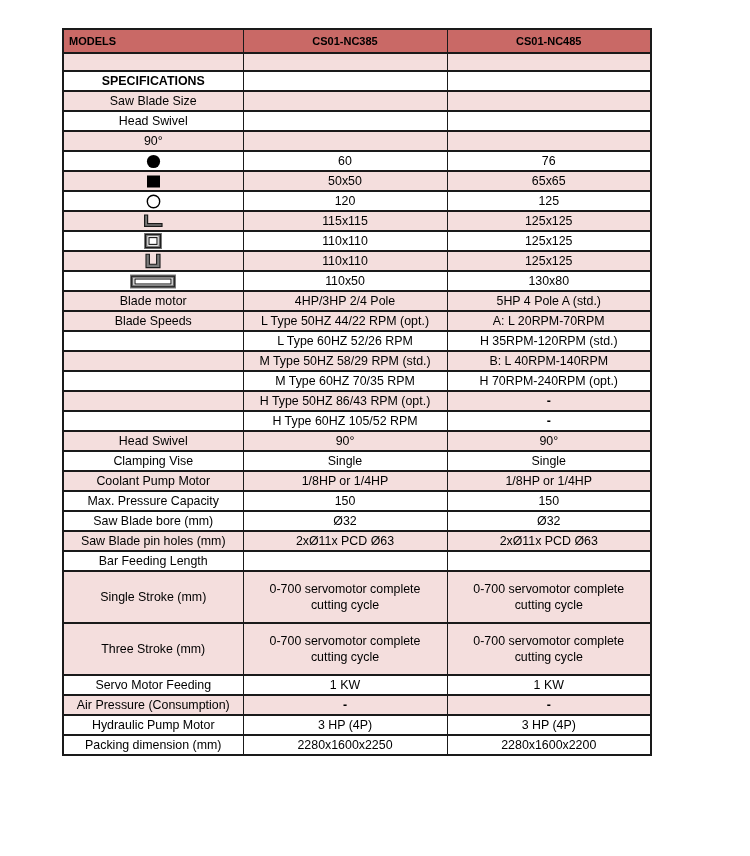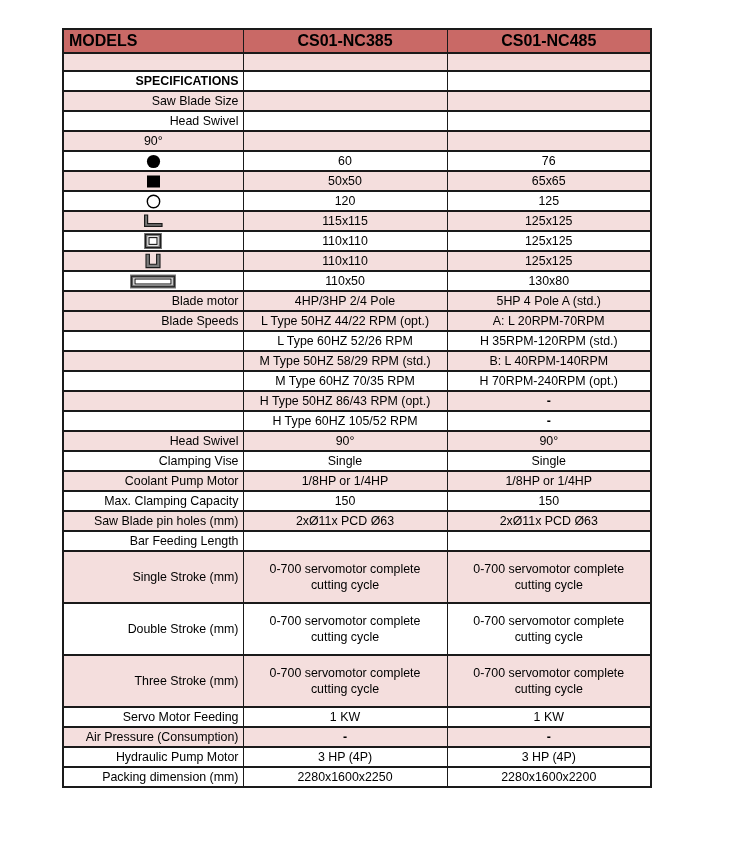--- a/index.html
+++ b/index.html
@@ -37,28 +37,28 @@
     padding: 1px 4px;
     height: 16px;
     vertical-align: middle;
     background: #ffffff;
   }
   tr.shade td { background: #f4dedd; }
 
   tr.header-row td {
     background: #c96966;
     font-weight: bold;
-    font-size: 16px;
+    font-size: 11px;
     height: 20px;
     border-bottom: 2px solid #1a1a1a;
   }
   tr.header-row td.lbl { text-align: left; padding-left: 5px; }
   tr.header-row td.val { text-align: center; margin-left: 20px; }
 
-  td.lbl { text-align: right; padding-left: 5px; }
+  td.lbl { text-align: center; padding-left: 5px; }
   td.val { text-align: center; }
   td.bold { font-weight: bold; }
   td.indent-center { text-align: center; padding-right: 62px; }
   td.dash { font-weight: bold; font-size: 13px; }
 
   tr.spacer-row td { height: 14px; }
   tr.tall-row td {
     height: 46px;
     font-size: 12.4px;
     line-height: 1.3;
@@ -218,44 +218,44 @@
           <td class="lbl">Clamping Vise</td>
           <td class="val">Single</td>
           <td class="val">Single</td>
         </tr>
         <tr class="shade">
           <td class="lbl">Coolant Pump Motor</td>
           <td class="val">1/8HP or 1/4HP</td>
           <td class="val">1/8HP or 1/4HP</td>
         </tr>
         <tr>
-          <td class="lbl">Max. Clamping Capacity</td>
+          <td class="lbl">Max. Pressure Capacity</td>
           <td class="val">150</td>
           <td class="val">150</td>
+        </tr>
+        <tr>
+          <td class="lbl">Saw Blade bore (mm)</td>
+          <td class="val">Ø32</td>
+          <td class="val">Ø32</td>
         </tr>
         <tr class="shade">
           <td class="lbl">Saw Blade pin holes (mm)</td>
           <td class="val">2xØ11x PCD Ø63</td>
           <td class="val">2xØ11x PCD Ø63</td>
         </tr>
         <tr>
           <td class="lbl">Bar Feeding Length</td>
           <td class="val"></td>
           <td class="val"></td>
         </tr>
         <tr class="shade tall-row">
           <td class="lbl">Single Stroke (mm)</td>
           <td class="val">0-700 servomotor complete cutting cycle</td>
           <td class="val">0-700 servomotor complete cutting cycle</td>
         </tr>
-        <tr class=" tall-row">
-          <td class="lbl">Double Stroke (mm)</td>
-          <td class="val">0-700 servomotor complete cutting cycle</td>
-          <td class="val">0-700 servomotor complete cutting cycle</td>
-        </tr>
         <tr class="shade tall-row">
           <td class="lbl">Three Stroke (mm)</td>
           <td class="val">0-700 servomotor complete cutting cycle</td>
           <td class="val">0-700 servomotor complete cutting cycle</td>
         </tr>
         <tr>
           <td class="lbl">Servo Motor Feeding</td>
           <td class="val">1 KW</td>
           <td class="val">1 KW</td>
         </tr>

